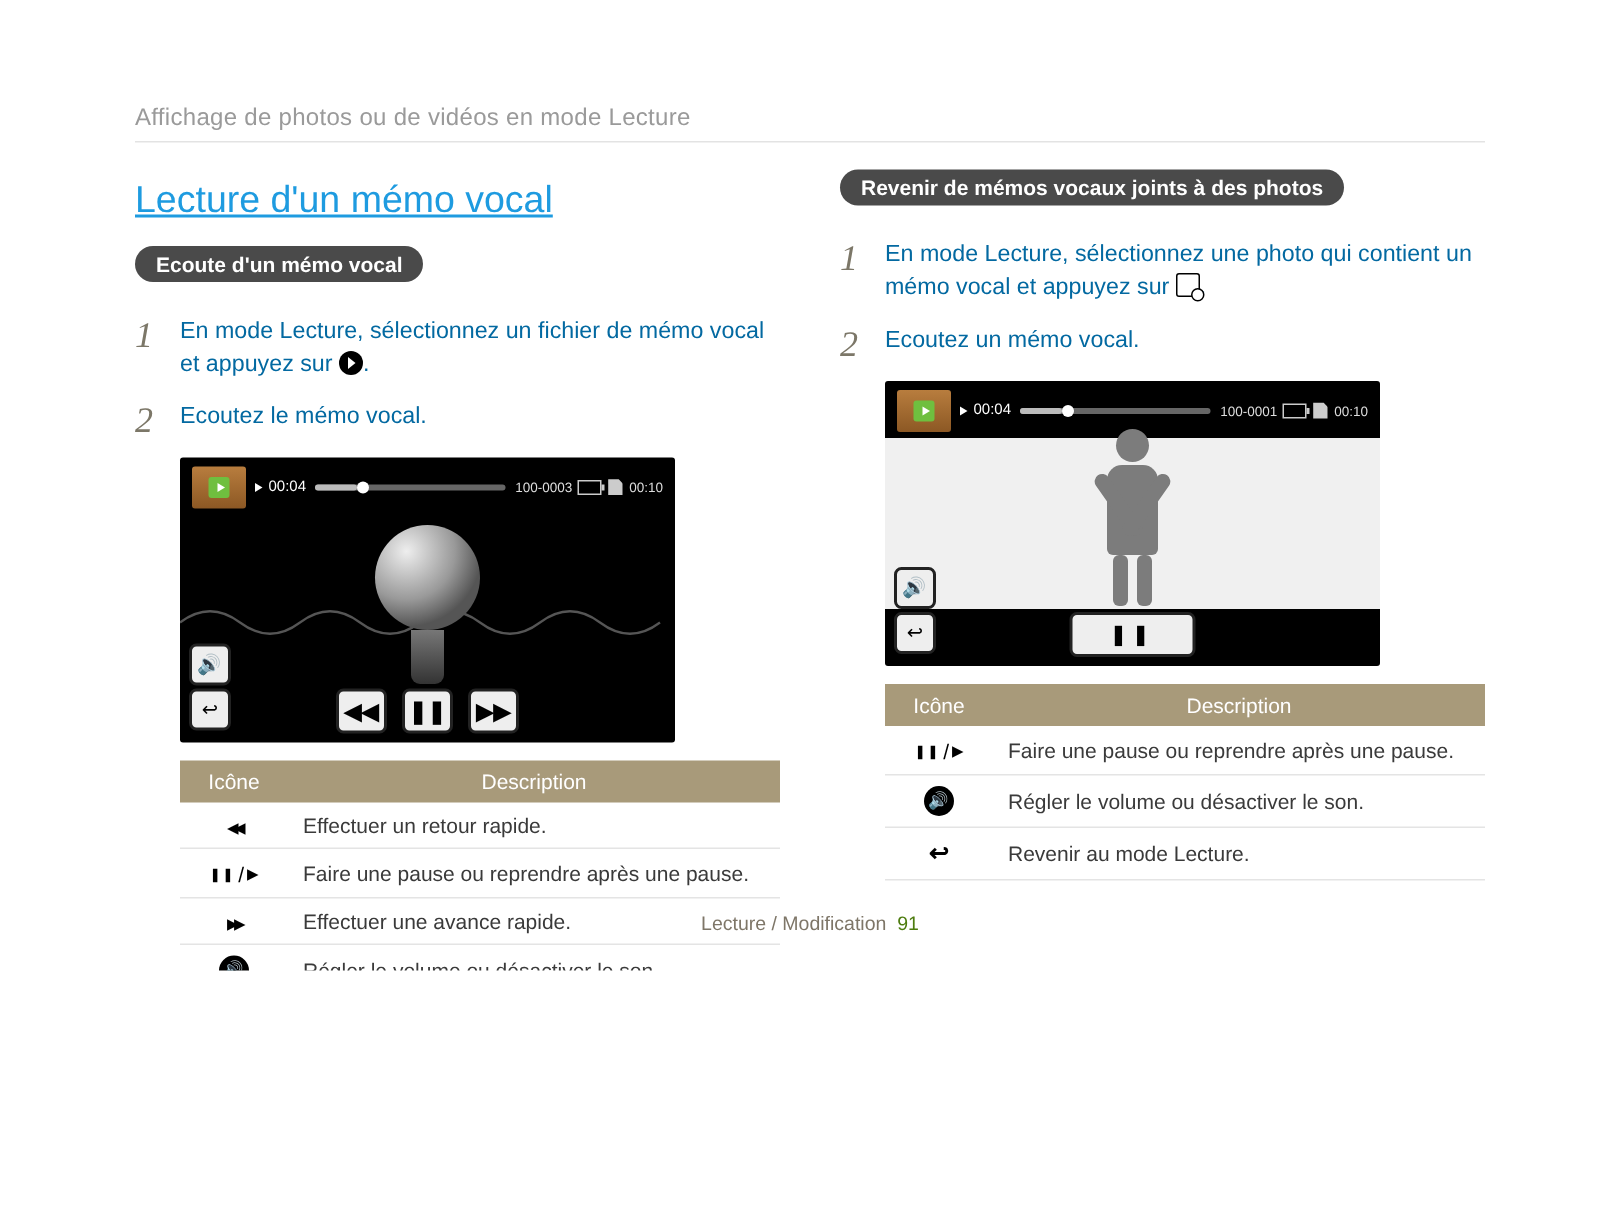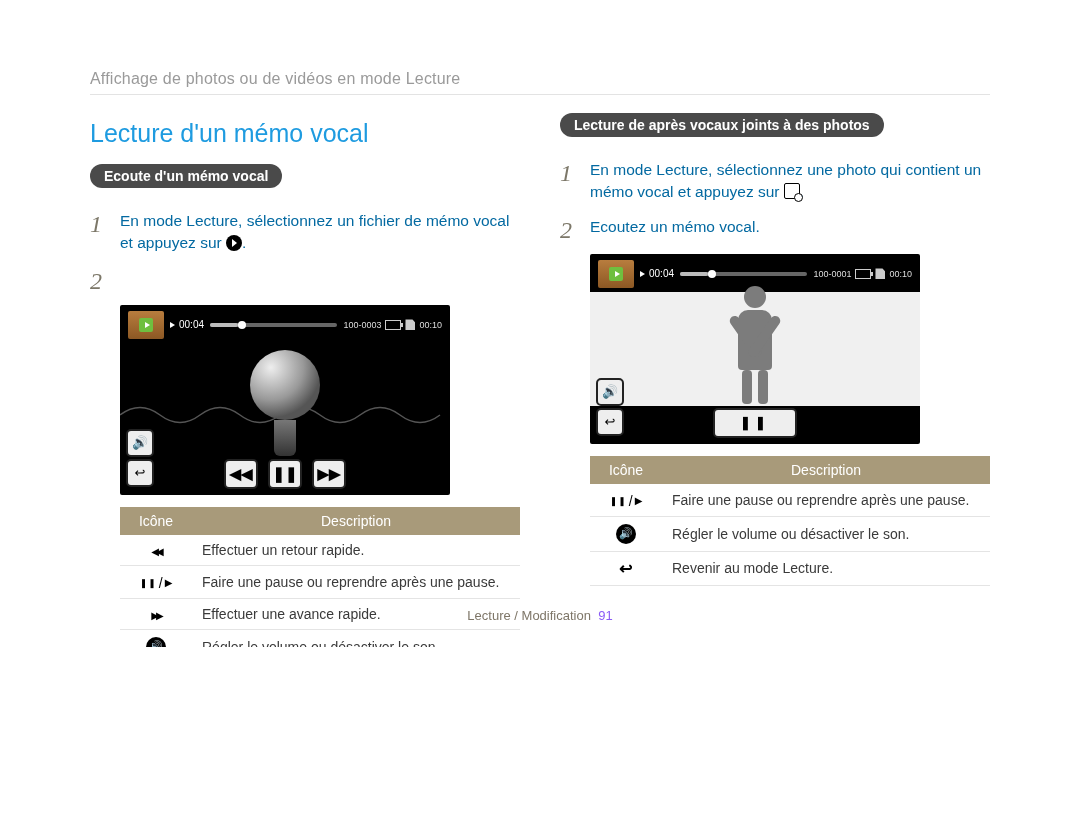--- a/index.html
+++ b/index.html
@@ -32,20 +32,21 @@
   }
   .col {
     flex: 1;
     min-width: 0;
   }
   .h2 {
     color: #1e9be0;
     font-size: 25px;
     font-weight: 400;
     margin: 6px 0 16px 0;
+    text-decoration: underline;
   }
   .pill {
     display: inline-block;
     background: #4a4a4a;
     color: #fff;
     font-size: 14px;
     padding: 4px 14px;
     border-radius: 14px;
     margin-bottom: 14px;
     font-weight: 600;
@@ -193,21 +194,21 @@
   .ic.memo{width:14px;height:14px;display:inline-block;border:1.5px solid #000;border-radius:2px;position:relative;vertical-align:-2px;}
   .ic.memo::after{content:"";position:absolute;right:-4px;bottom:-4px;width:7px;height:7px;border:1.5px solid #000;border-radius:50%;background:#fff;}
 
   .footer{
     position:absolute;
     bottom:24px;left:0;right:0;
     text-align:center;
     font-size:13px;
     color:#7e7668;
   }
-  .footer .num{color:#8b5cf6;}
+  .footer .num{color:#4d7c0f;}
 </style>
 </head>
 <body>
 
 <div class="page">
 
   <div class="breadcrumb">Affichage de photos ou de vidéos en mode Lecture</div>
 
   <div class="columns">
 
@@ -219,20 +220,21 @@
 
       <div class="step">
         <div class="step-num">1</div>
         <div class="step-text">
           <span>En mode Lecture, sélectionnez un fichier de mémo vocal et appuyez sur </span><span class="ic play-circle"></span>.
         </div>
       </div>
 
       <div class="step">
         <div class="step-num">2</div>
+        <div class="step-text">Ecoutez le mémo vocal.</div>
       </div>
 
       
       <div class="screenshot ss-a">
         <div class="ss-top">
           <div class="ss-thumb">
               <div class="play"></div>
             </div>
           <div class="ss-meta">
             <div class="ss-meta-left">
@@ -310,21 +312,21 @@
                 </span></td>
           <td>Revenir au mode Lecture.</td>
         </tr>
       </tbody>
         </table>
 
     </div>
 
     <div class="col">
 
-      <div class="pill">Lecture de après vocaux joints à des photos</div>
+      <div class="pill">Revenir de mémos vocaux joints à des photos</div>
 
       <div class="step">
         <div class="step-num">1</div>
         <div class="step-text">
           <span>En mode Lecture, sélectionnez une photo qui contient un mémo vocal et appuyez sur </span><span class="ic memo"></span>.
         </div>
       </div>
 
       <div class="step">
         <div class="step-num">2</div>

